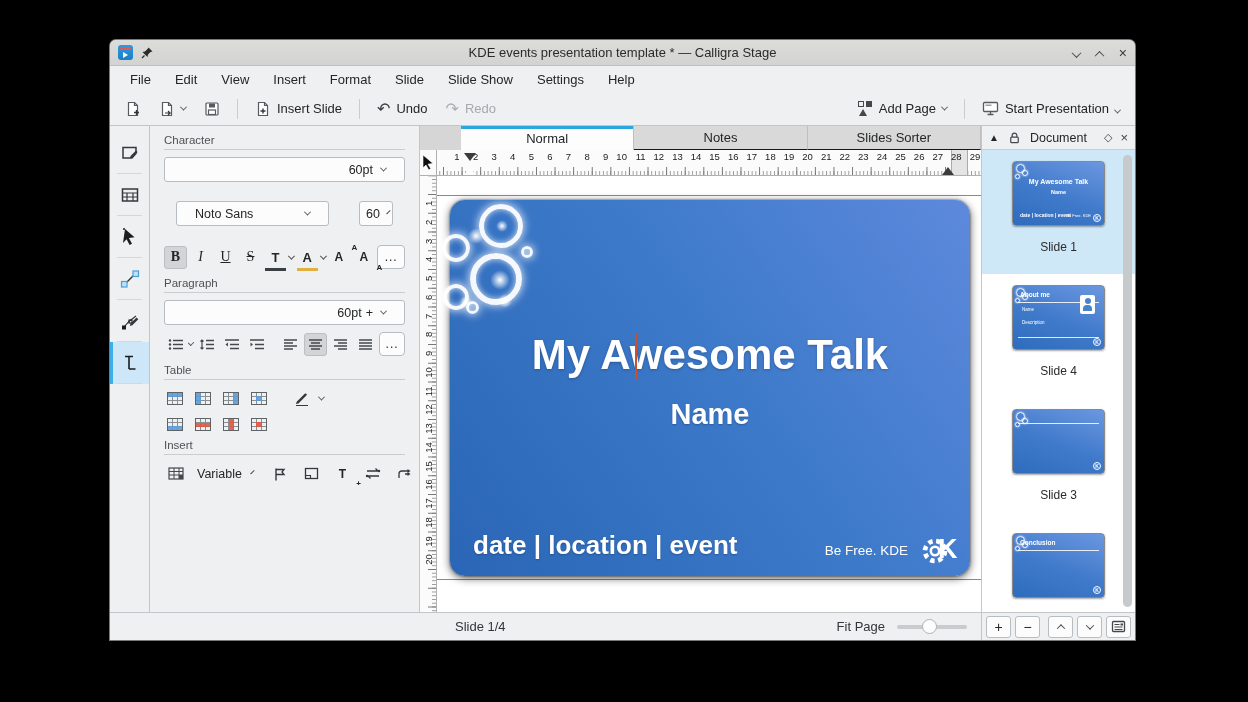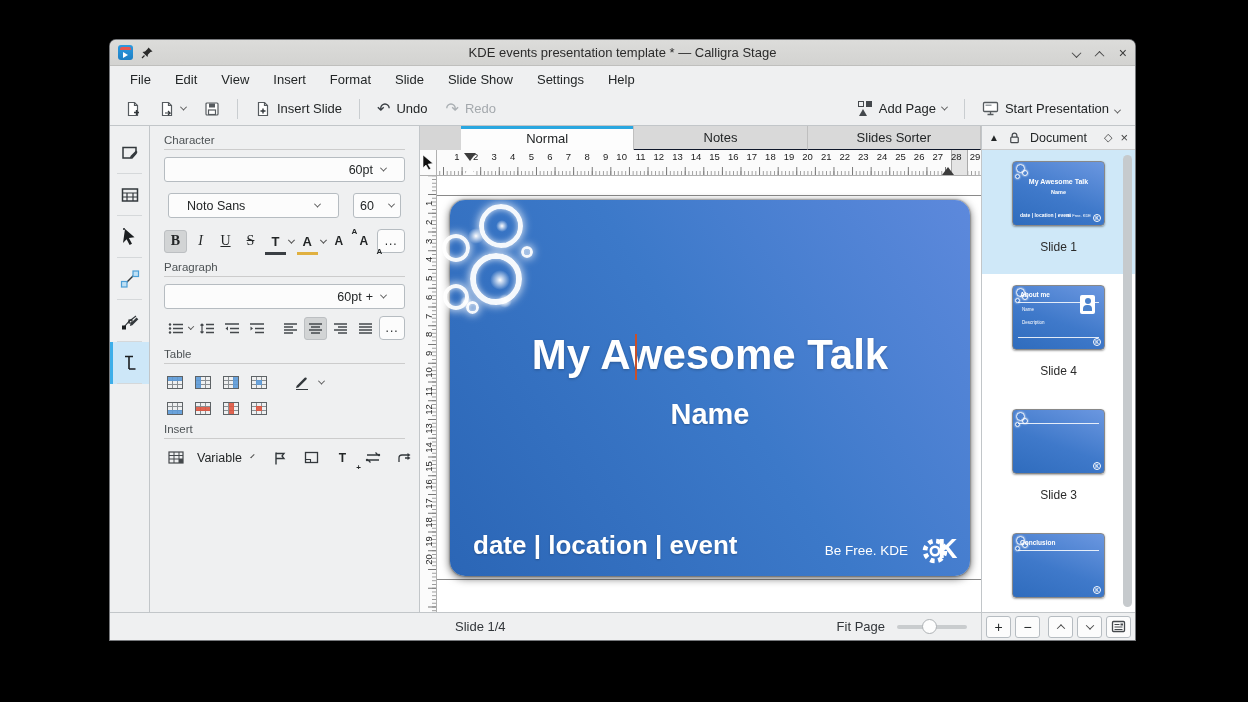--- a/index.html
+++ b/index.html
@@ -55,23 +55,23 @@
 
   
   .options { width:270px; border-right:1px solid #c2c6c9; background:#eff0f1; overflow:hidden; }
   .ptitle { font-size:15px; font-weight:700; color:#232627; padding:12px 14px 2px; }
   .sechead { margin:8px 14px 7px; padding-bottom:3px; border-bottom:1px solid #ccc; font-size:11.5px; color:#4d5255; }
   .combo { height:25px; margin:0 14px 7px; background:#fcfcfc; border:1px solid #b6bcc1; border-radius:3px;
            display:flex; align-items:center; padding:0 18px; font-size:12.5px; color:#232627; }
   .combo .val-r { margin-left:auto; }
   .combo .cchv { margin-left:8px; }
   .fontrow { display:flex; margin:0 14px 7px; gap:6px; }
-  .fontrow .combo { margin:4px; }
+  .fontrow .combo { margin:12px; }
   .fcombo { flex:1; }
-  .scombo { width:48px; padding:0 6px; }
+  .scombo { width:34px; padding:0 6px; }
   .icorow { display:flex; align-items:center; gap:2px; margin:2px 14px 4px; }
   .ibtn { min-width:23px; height:23px; display:flex; align-items:center; justify-content:center; border-radius:3px; color:#232627; }
   .ibtn.pressed { background:#d2d4d5; border:1px solid #bcbfc2; }
   .serif { font-family:"Liberation Serif", serif; font-size:14px; }
   .b { font-weight:bold; } .i { font-style:italic; } .u { text-decoration:underline; } .s { text-decoration:line-through; }
   .tcol { position:relative; font-size:13px; font-weight:600; }
   .tcol::after { content:""; position:absolute; left:1px; right:1px; bottom:-2px; height:3px; background:#3a3f44; }
   .acol::after { background:#e0b040; }
   .supsub { position:relative; font-size:12px; font-weight:600; }
   .supsub small { position:absolute; font-size:8px; right:-7px; }

